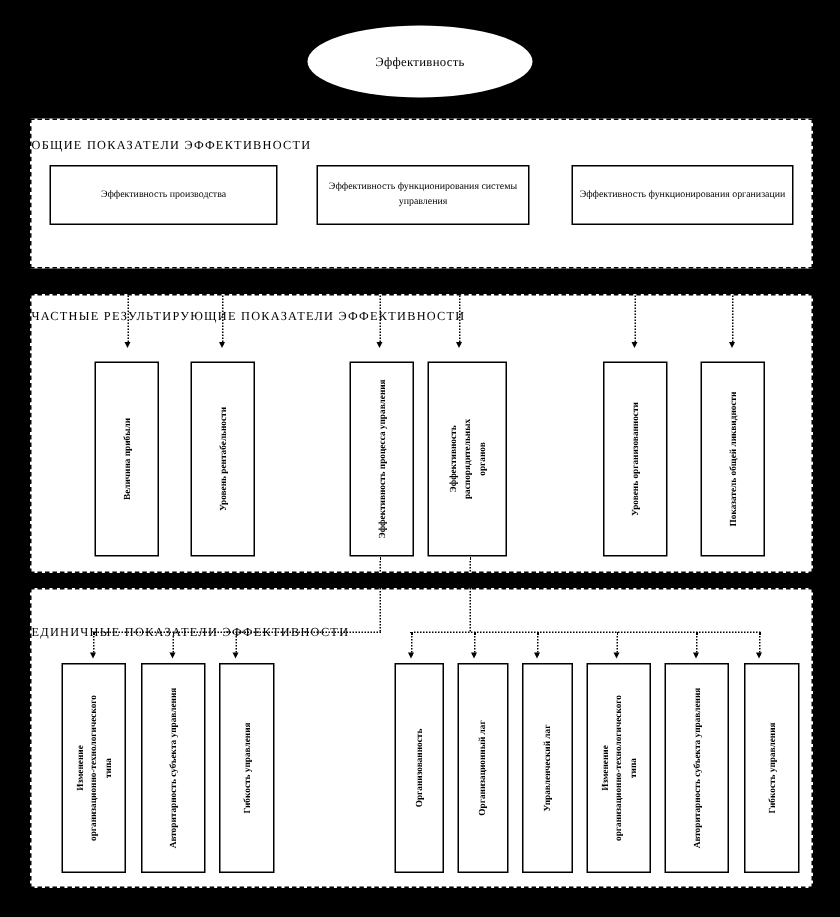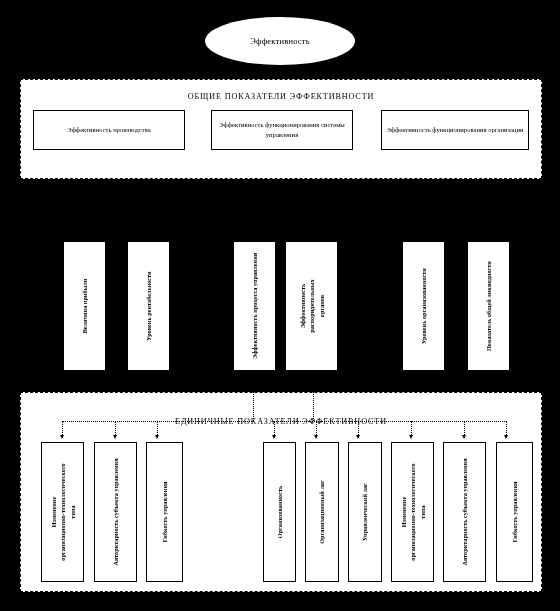--- a/index.html
+++ b/index.html
@@ -52,21 +52,21 @@
     z-index: 3;
   }
   #band-general { left: 20px; top: 79px;  width: 522px; height: 100px; }
   #band-partial { left: 20px; top: 196px; width: 522px; height: 186px; }
   #band-single  { left: 20px; top: 392px; width: 522px; height: 200px; }
 
   .band-title {
     position: absolute;
     left: 0;
     width: 100%;
-    text-align: center;
+    text-align: left;
     font-size: 8.2px;
     letter-spacing: 0.85px;
     color: #000;
     white-space: nowrap;
     z-index: 6;
   }
   #band-general .band-title { top: 12px; }
   #band-partial .band-title { top: 9px; }
   #band-single  .band-title { top: 24px; }
 
@@ -150,20 +150,23 @@
   <div class="hbox" style="left:33px; top:110px; width:152px; height:40px;">
     <span class="lbl">Эффективность производства</span>
   </div>
   <div class="hbox" style="left:211px; top:110px; width:142px; height:40px;">
     <span class="lbl">Эффективность функционирования системы управления</span>
   </div>
   <div class="hbox" style="left:381px; top:110px; width:148px; height:40px;">
     <span class="lbl">Эффективность функционирования организации</span>
   </div>
 
+  <div class="band" id="band-partial">
+    <div class="band-title">ЧАСТНЫЕ РЕЗУЛЬТИРУЮЩИЕ ПОКАЗАТЕЛИ ЭФФЕКТИВНОСТИ</div>
+  </div>
 
   <div class="vline" style="left:85px;  top:180px; height:50px;"></div>
   <div class="arrow" style="left:82.5px; top:228px;"></div>
 
   <div class="vline" style="left:148px; top:180px; height:50px;"></div>
   <div class="arrow" style="left:145.5px; top:228px;"></div>
 
   <div class="vline" style="left:253px; top:180px; height:50px;"></div>
   <div class="arrow" style="left:250.5px; top:228px;"></div>
 

